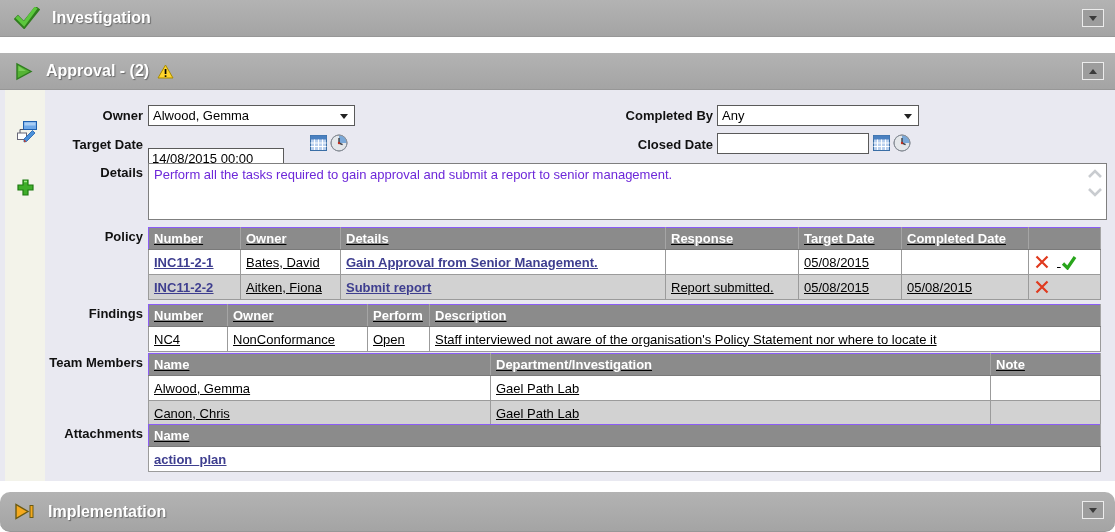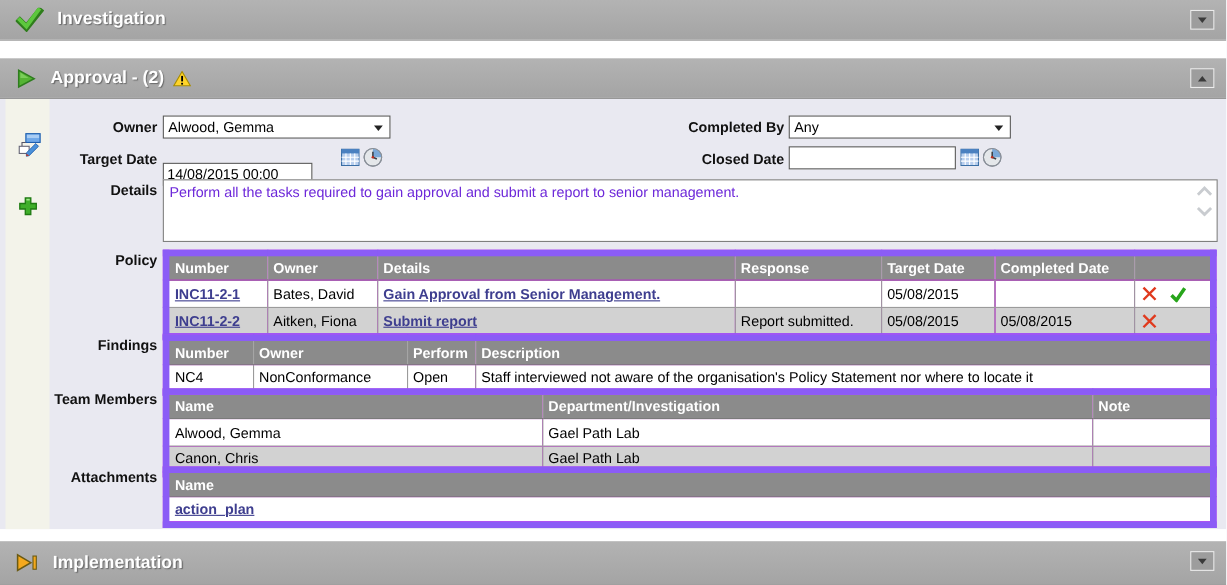--- a/index.html
+++ b/index.html
@@ -53,21 +53,21 @@
 
   .details-wrap { position:absolute; left:148px; top:73px; width:959px; height:57px; }
   .details-wrap textarea {
     width:100%; height:100%; resize:none; border:1px solid #7f7f7f; background:#fff;
     font-family:"Liberation Sans",sans-serif; font-size:13px; padding:3px 24px 2px 5px;
     overflow:hidden; color:#6d28d9;
   }
   .scroll-chevrons { position:absolute; right:3px; top:6px; width:18px; display:flex; flex-direction:column; gap:8px; align-items:center; }
 
   
-  .grid { position:absolute; left:148px; border-collapse:collapse; table-layout:fixed; width:952px; background:#d946ef; border:6px solid #8b5cf6; }
+  .grid { position:absolute; left:148px; border-collapse:collapse; table-layout:fixed; width:952px; background:#737373; border:1px solid #8b5cf6;text-decoration:underline; }
   .grid th {
     background:#8b8b8b; color:#fff; text-align:left; font-size:13px; font-weight:bold;
     padding:3px 5px; border-right:1px solid #a5a5a5; border-bottom:1px solid #7a7a7a;
     height:22px; overflow:hidden; white-space:nowrap;
   }
   .grid td {
     font-size:13px; color:#000; padding:3px 5px; border:1px solid #9b9b9b;
     height:25px; background:#fff; overflow:hidden; white-space:nowrap; vertical-align:middle;
   }
   .grid tr.alt td { background:#d2d2d2; }
@@ -318,21 +318,21 @@
         </thead>
       <tbody>
         <tr>
           <td><a>action_plan</a></td>
         </tr>
       </tbody>
     </table>
 
   </div>
 
-  <div class="section-header" style="top:492px; height:40px;">
+  <div class="section-header" style="top:492px; height:40px;border-radius:10px;">
     <span class="sec-icon">
       <svg width="22" height="19" viewBox="0 0 22 19">
         <polygon points="2,2.5 2,16.5 14,9.5" fill="#f5a91d" stroke="#6b5a12" stroke-width="1.4"></polygon>
         <rect x="16" y="3.5" width="3" height="12" fill="#f5a91d" stroke="#6b5a12" stroke-width="1"></rect>
       </svg>
     </span>
     <span class="sec-title">Implementation</span>
     <span class="collapse-btn" style="top:18px;">
         <span class="tri-down"></span>
       </span>

